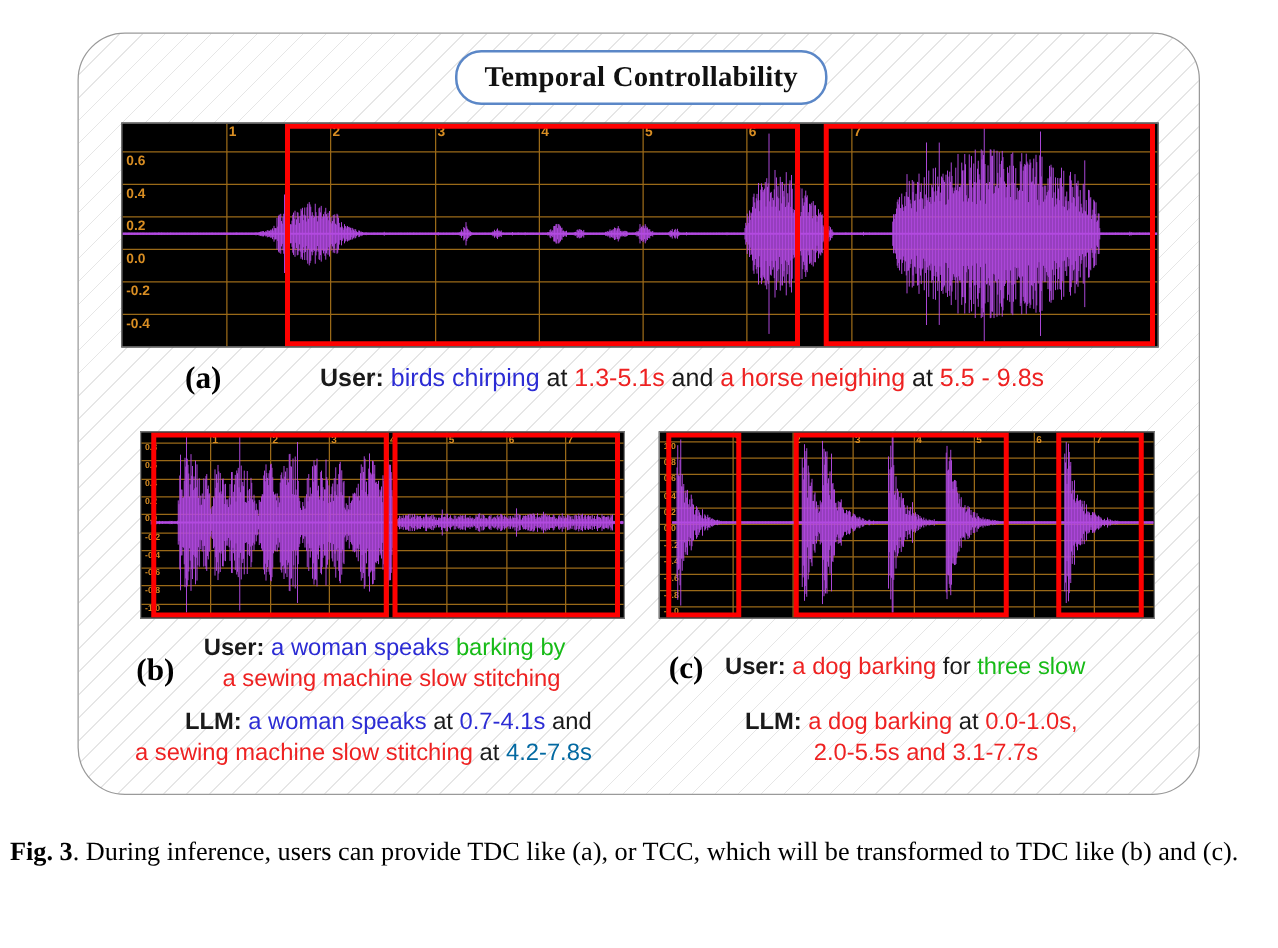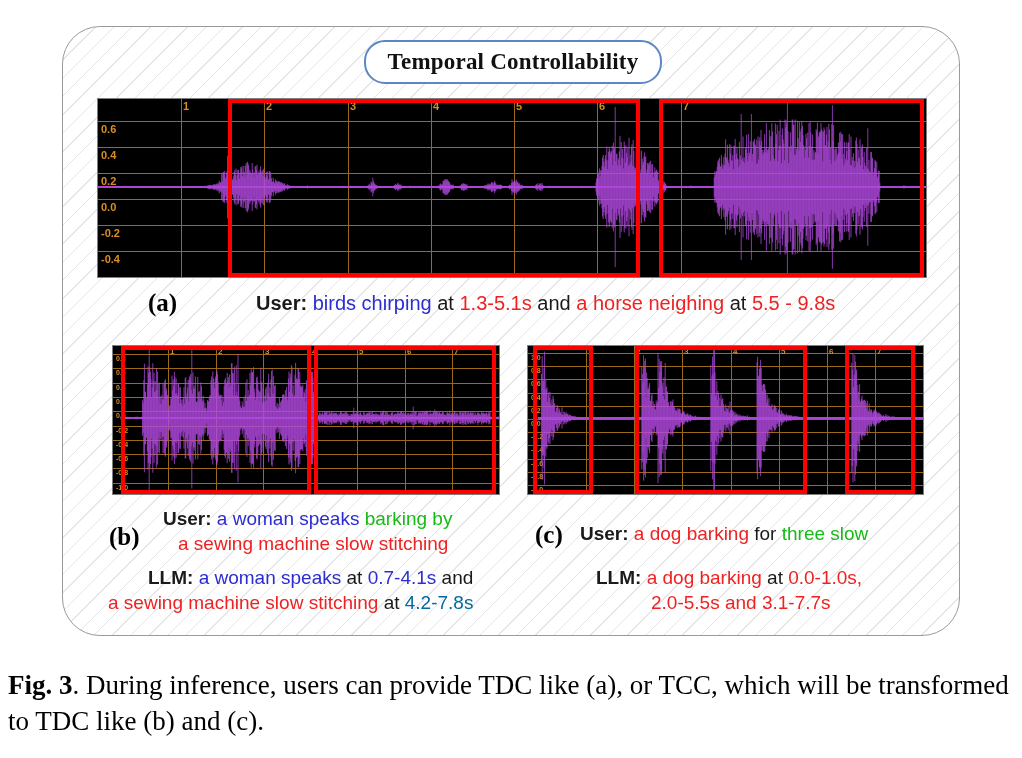--- a/index.html
+++ b/index.html
@@ -103,21 +103,21 @@
     font-weight:bold;
     color:#000000;
   }
 
   
   #fig-caption{
     position:absolute;
     left:8px; top:668px;
     width:1010px;
     font-family:"Liberation Serif", serif;
-    font-size:27px;
+    font-size:21px;
     color:#000000;
     line-height:1.32;
   }
   #fig-caption b{font-weight:bold;}
 </style>
 </head>
 <body>
 
 <div id="figure-card"></div>
 

